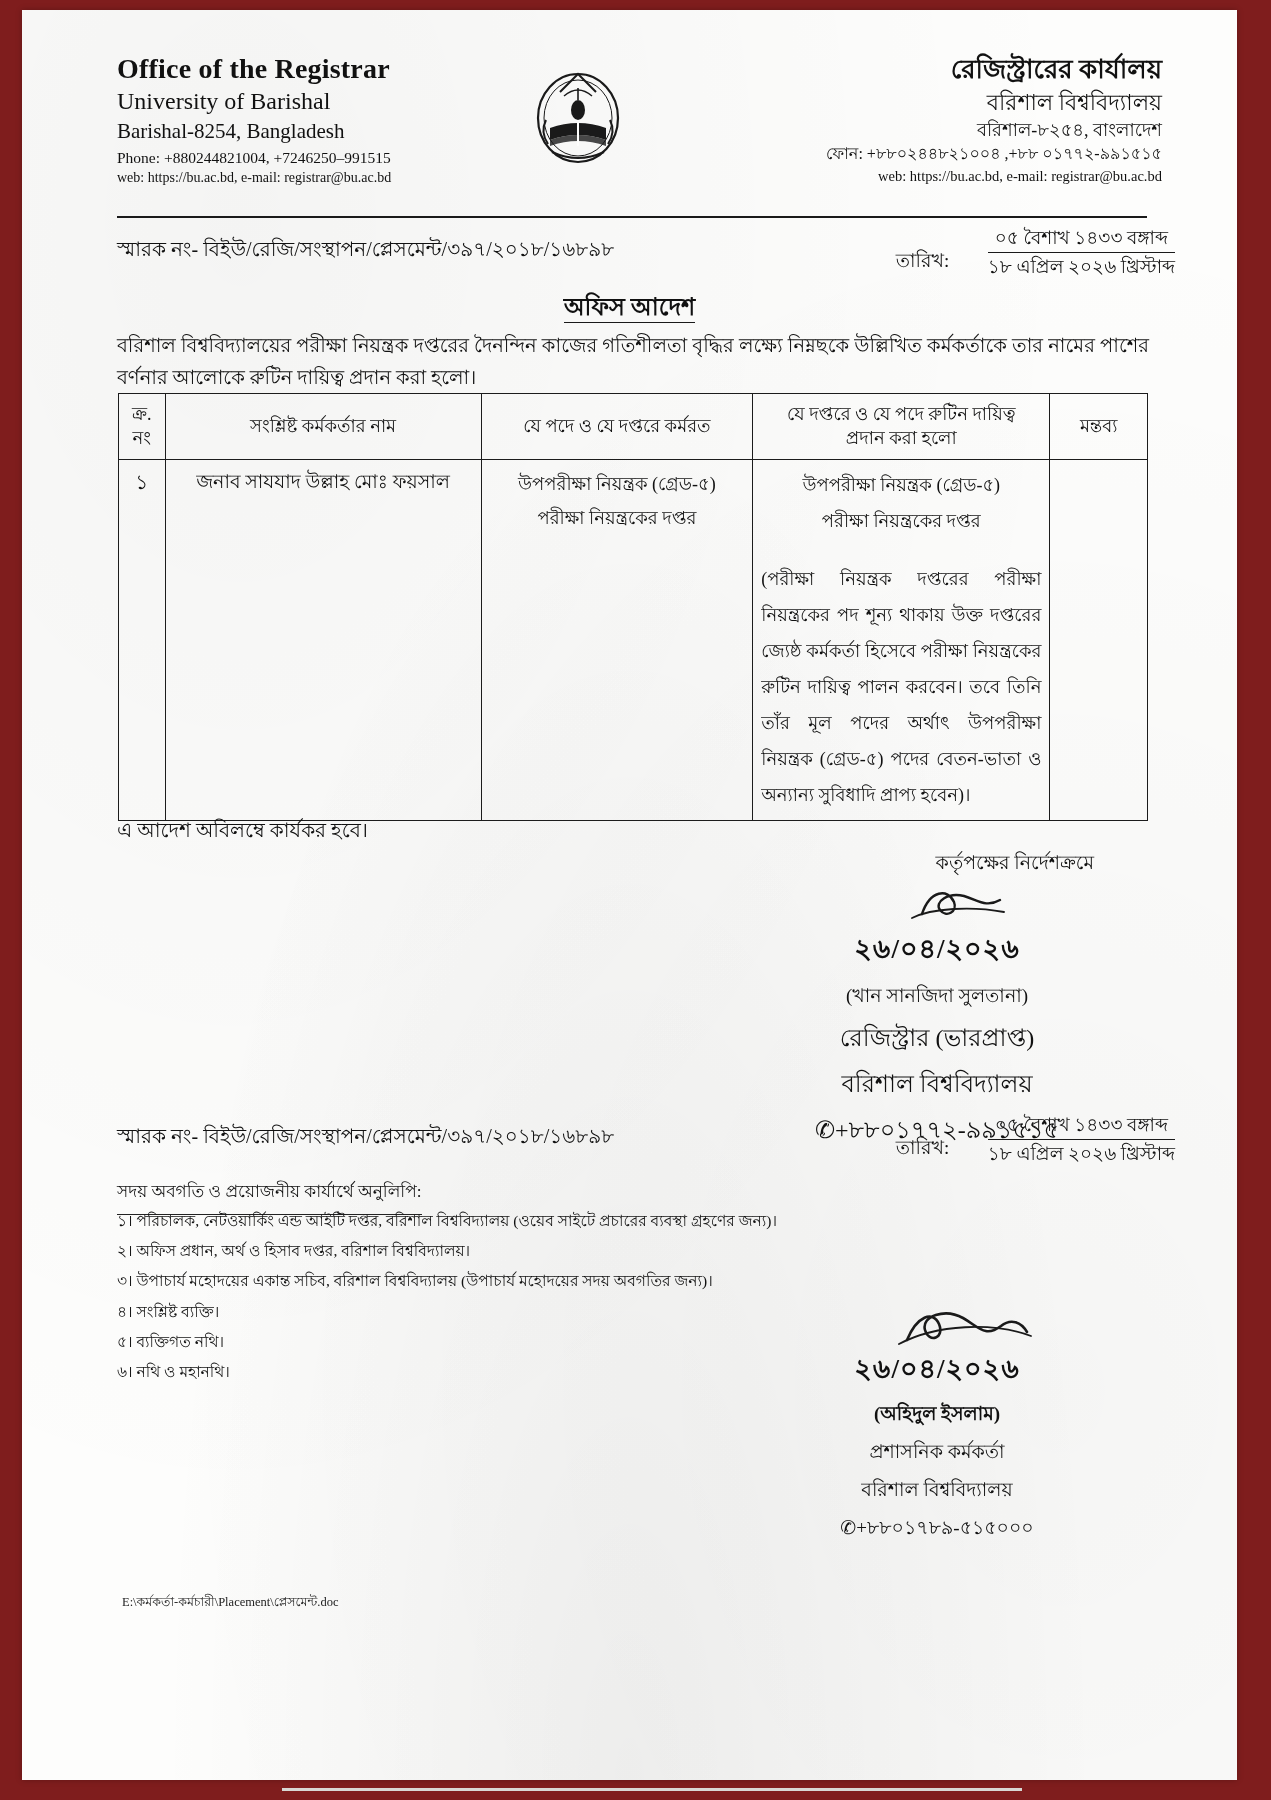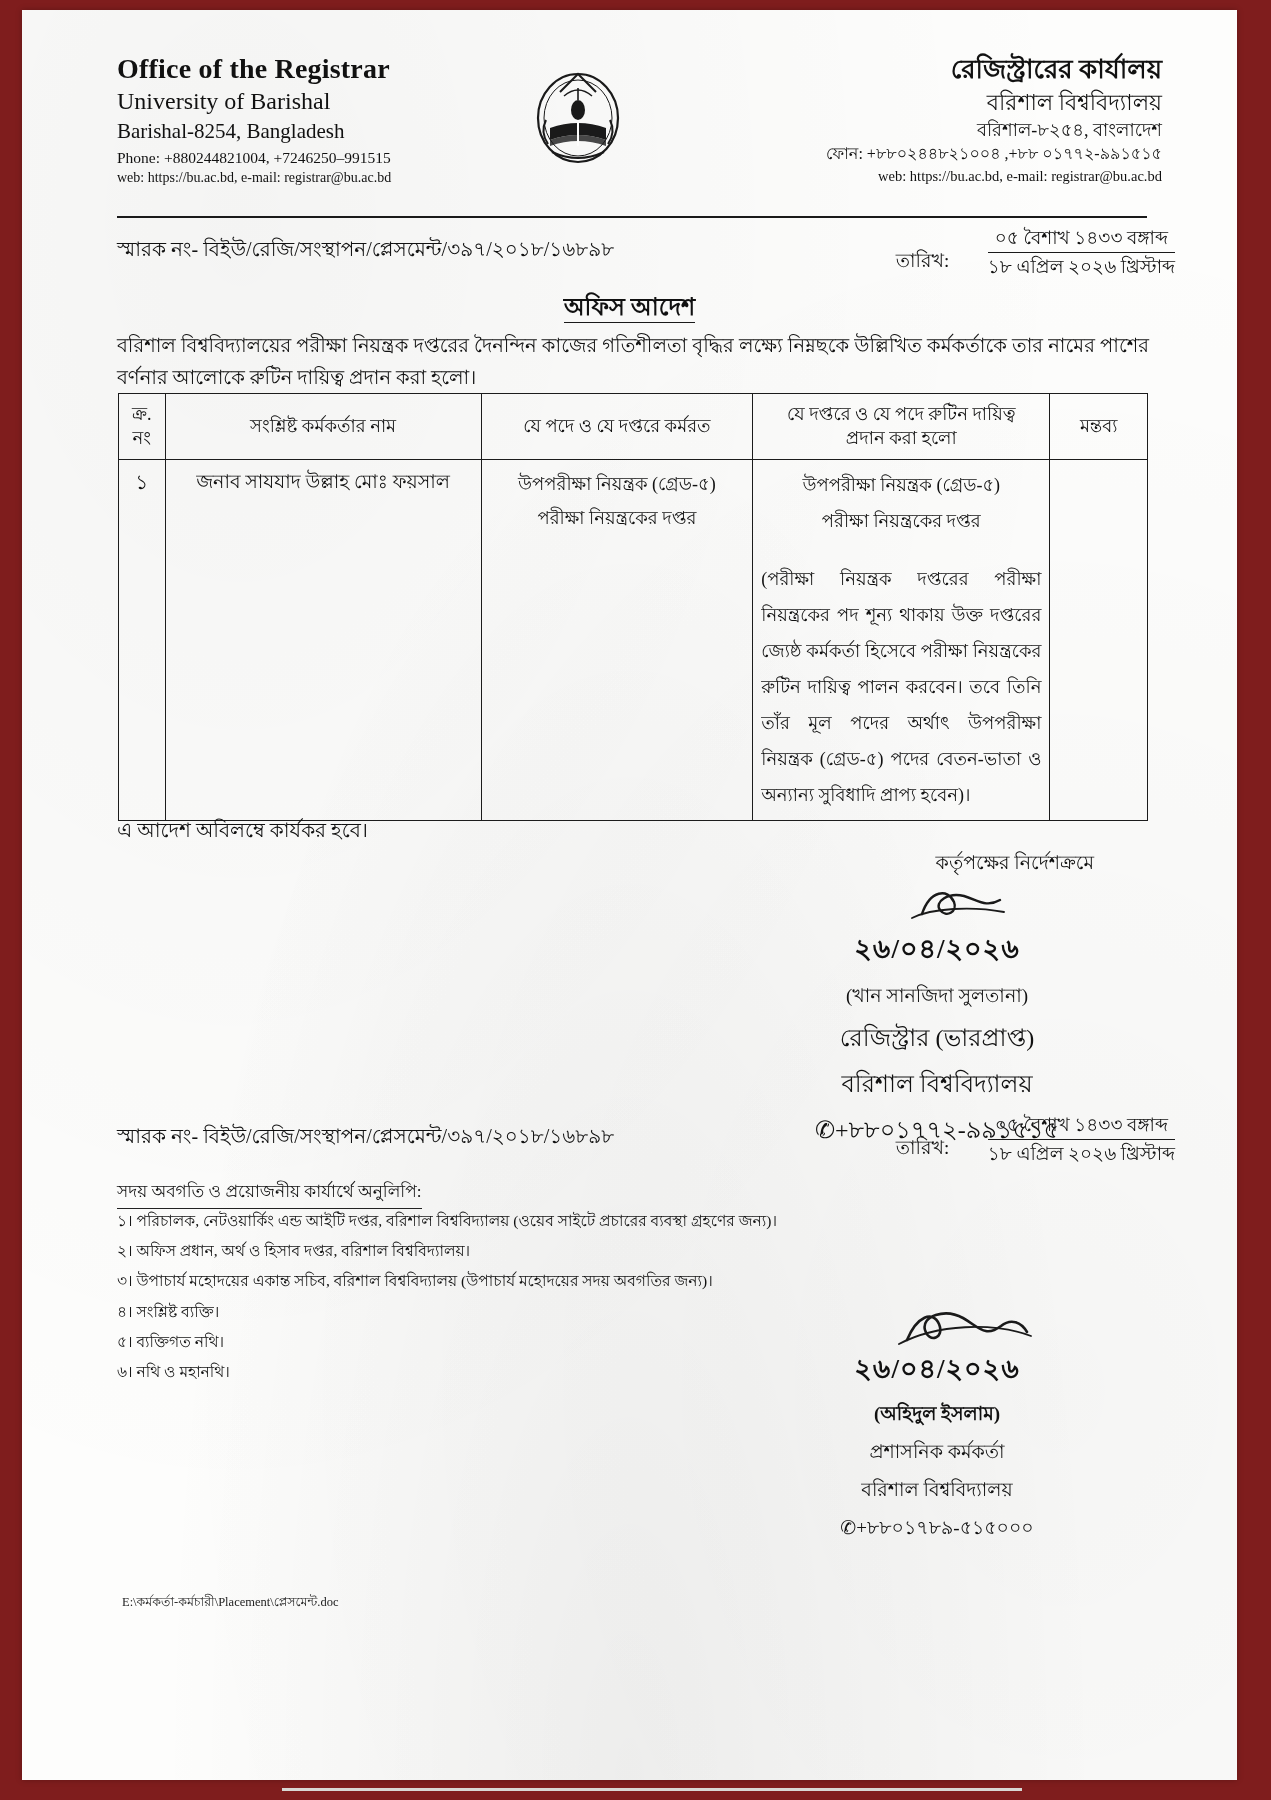--- a/index.html
+++ b/index.html
@@ -85,21 +85,21 @@
   .scribble{height:58px;position:relative;margin-top:-2px;}
   .sig-date{font-size:27px;font-weight:bold;letter-spacing:1px;margin-top:-8px;}
   .sig1 .nm{font-size:19px;margin-top:8px;}
   .sig1 .ln{font-size:24px;margin-top:6px;}
 
   
   .memo-row2{position:absolute;left:0;top:1105px;width:1215px;height:54px;}
   .memo-no2{position:absolute;left:95px;top:6px;font-size:20px;color:#111;}
 
   .copy-head{position:absolute;left:95px;top:1168px;font-size:17px;color:#111;
-    border-bottom:1px solid #222;padding-bottom:2px;}
+    border-bottom:1px solid #222;padding-bottom:8px;}
   .copy-list{position:absolute;left:95px;top:1196px;width:760px;color:#111;}
   .copy-list div{font-size:15.5px;line-height:1.95;}
 
   
   .sig2{position:absolute;right:150px;top:1290px;width:300px;text-align:center;color:#111;}
   .sig2 .nm{font-size:19px;margin-top:6px;font-weight:bold;}
   .sig2 .ln{font-size:19px;margin-top:6px;}
 
   .footpath{position:absolute;left:100px;top:1583px;font-size:12.5px;color:#222;}
   .bottom-edge{position:absolute;left:260px;top:1778px;width:740px;height:3px;

